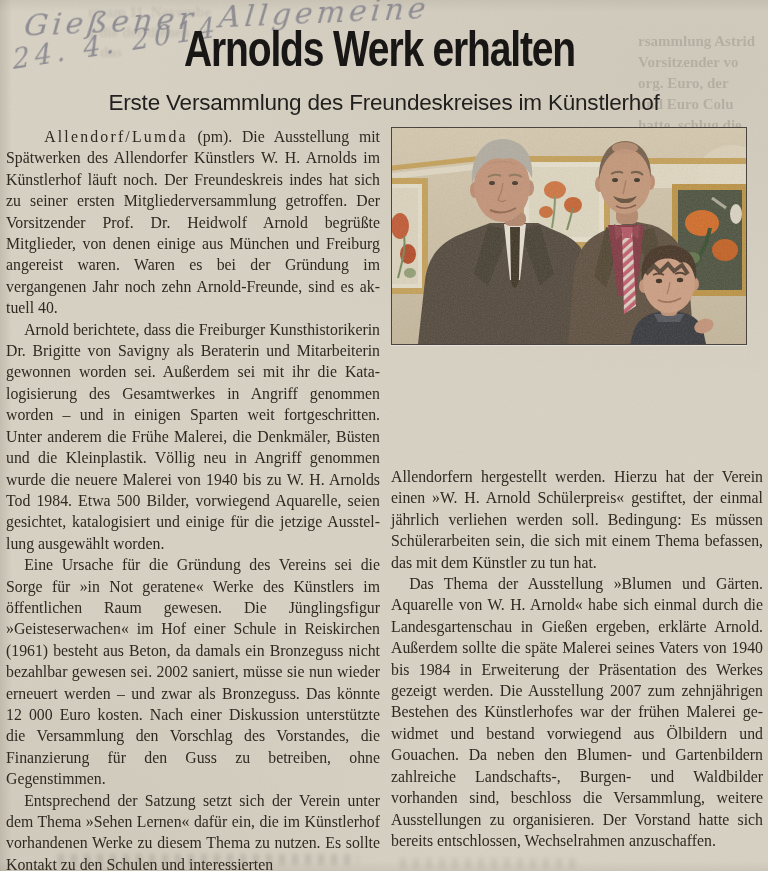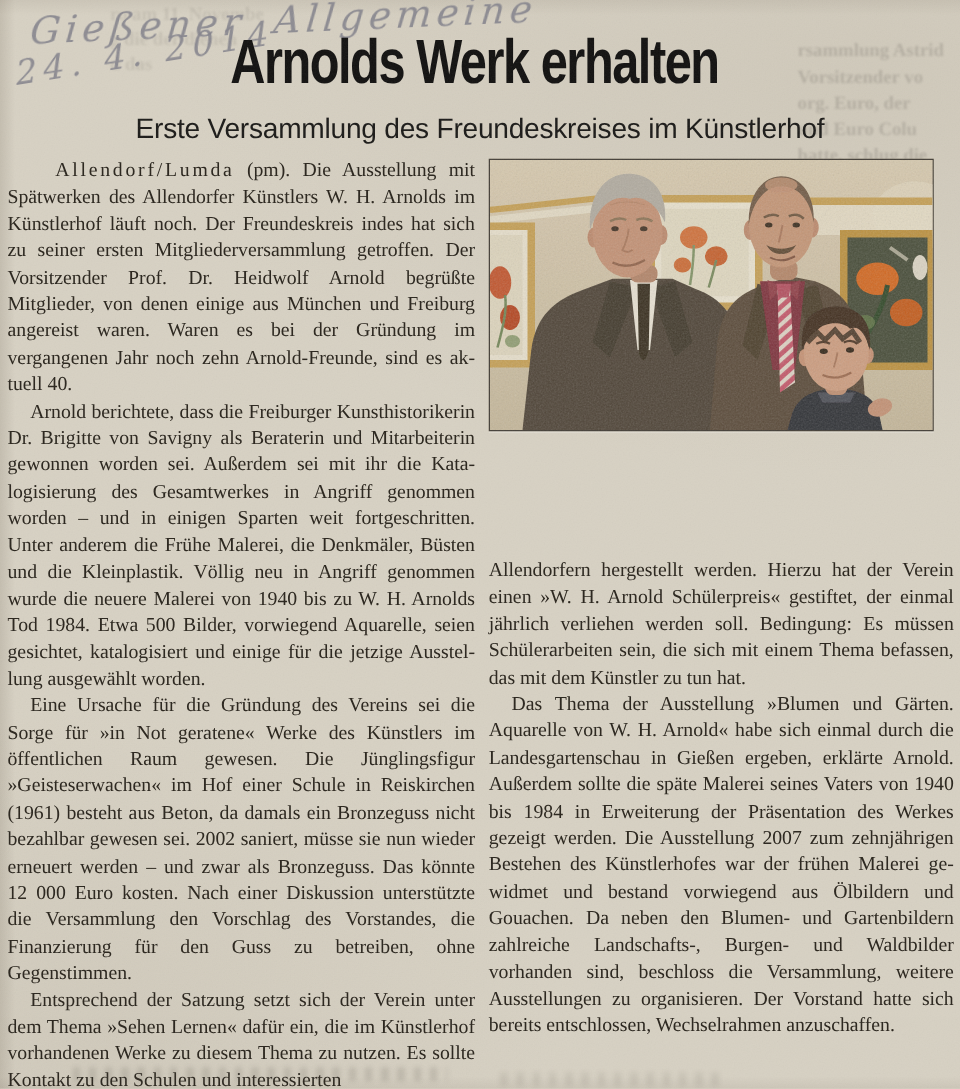--- a/index.html
+++ b/index.html
@@ -28,21 +28,21 @@
     font-family:"Liberation Sans",sans-serif;font-weight:bold;font-size:50px;
     line-height:1;color:#121110;letter-spacing:-1.5px;}
   .headline span{display:inline-block;transform:scaleX(.78);transform-origin:50% 50%;white-space:nowrap;}
   .subheadline{position:absolute;left:0;top:90px;width:768px;margin:0;text-align:center;
     font-family:"Liberation Sans",sans-serif;font-weight:normal;font-size:22.5px;
     color:#1b1a18;letter-spacing:-.2px;}
   
   .col{position:absolute;font-size:15.8px;line-height:21.4px;text-align:justify;
     hyphens:manual;-webkit-hyphens:manual;}
   .col-left{left:6px;top:126px;width:374px;}
-  .col-right{left:391px;top:446px;width:372px;}
+  .col-right{left:391px;top:466px;width:372px;}
   .col p{margin:0;text-indent:1.15em;}
   .col p.noindent{text-indent:0;}
   .lead{letter-spacing:2.2px;margin-left:20px;}
   
   .photo{position:absolute;left:391px;top:127px;width:354px;height:216px;margin:0;
     border:1px solid #46413a;background:#cfc3aa;box-shadow:0 1px 0 rgba(255,255,255,.4);}
   .photo svg{display:block;}
   
   .caption{position:absolute;left:392px;top:349px;width:356px;font-weight:bold;
     font-size:16.3px;line-height:18.9px;text-align:justify;color:#221e17;}

